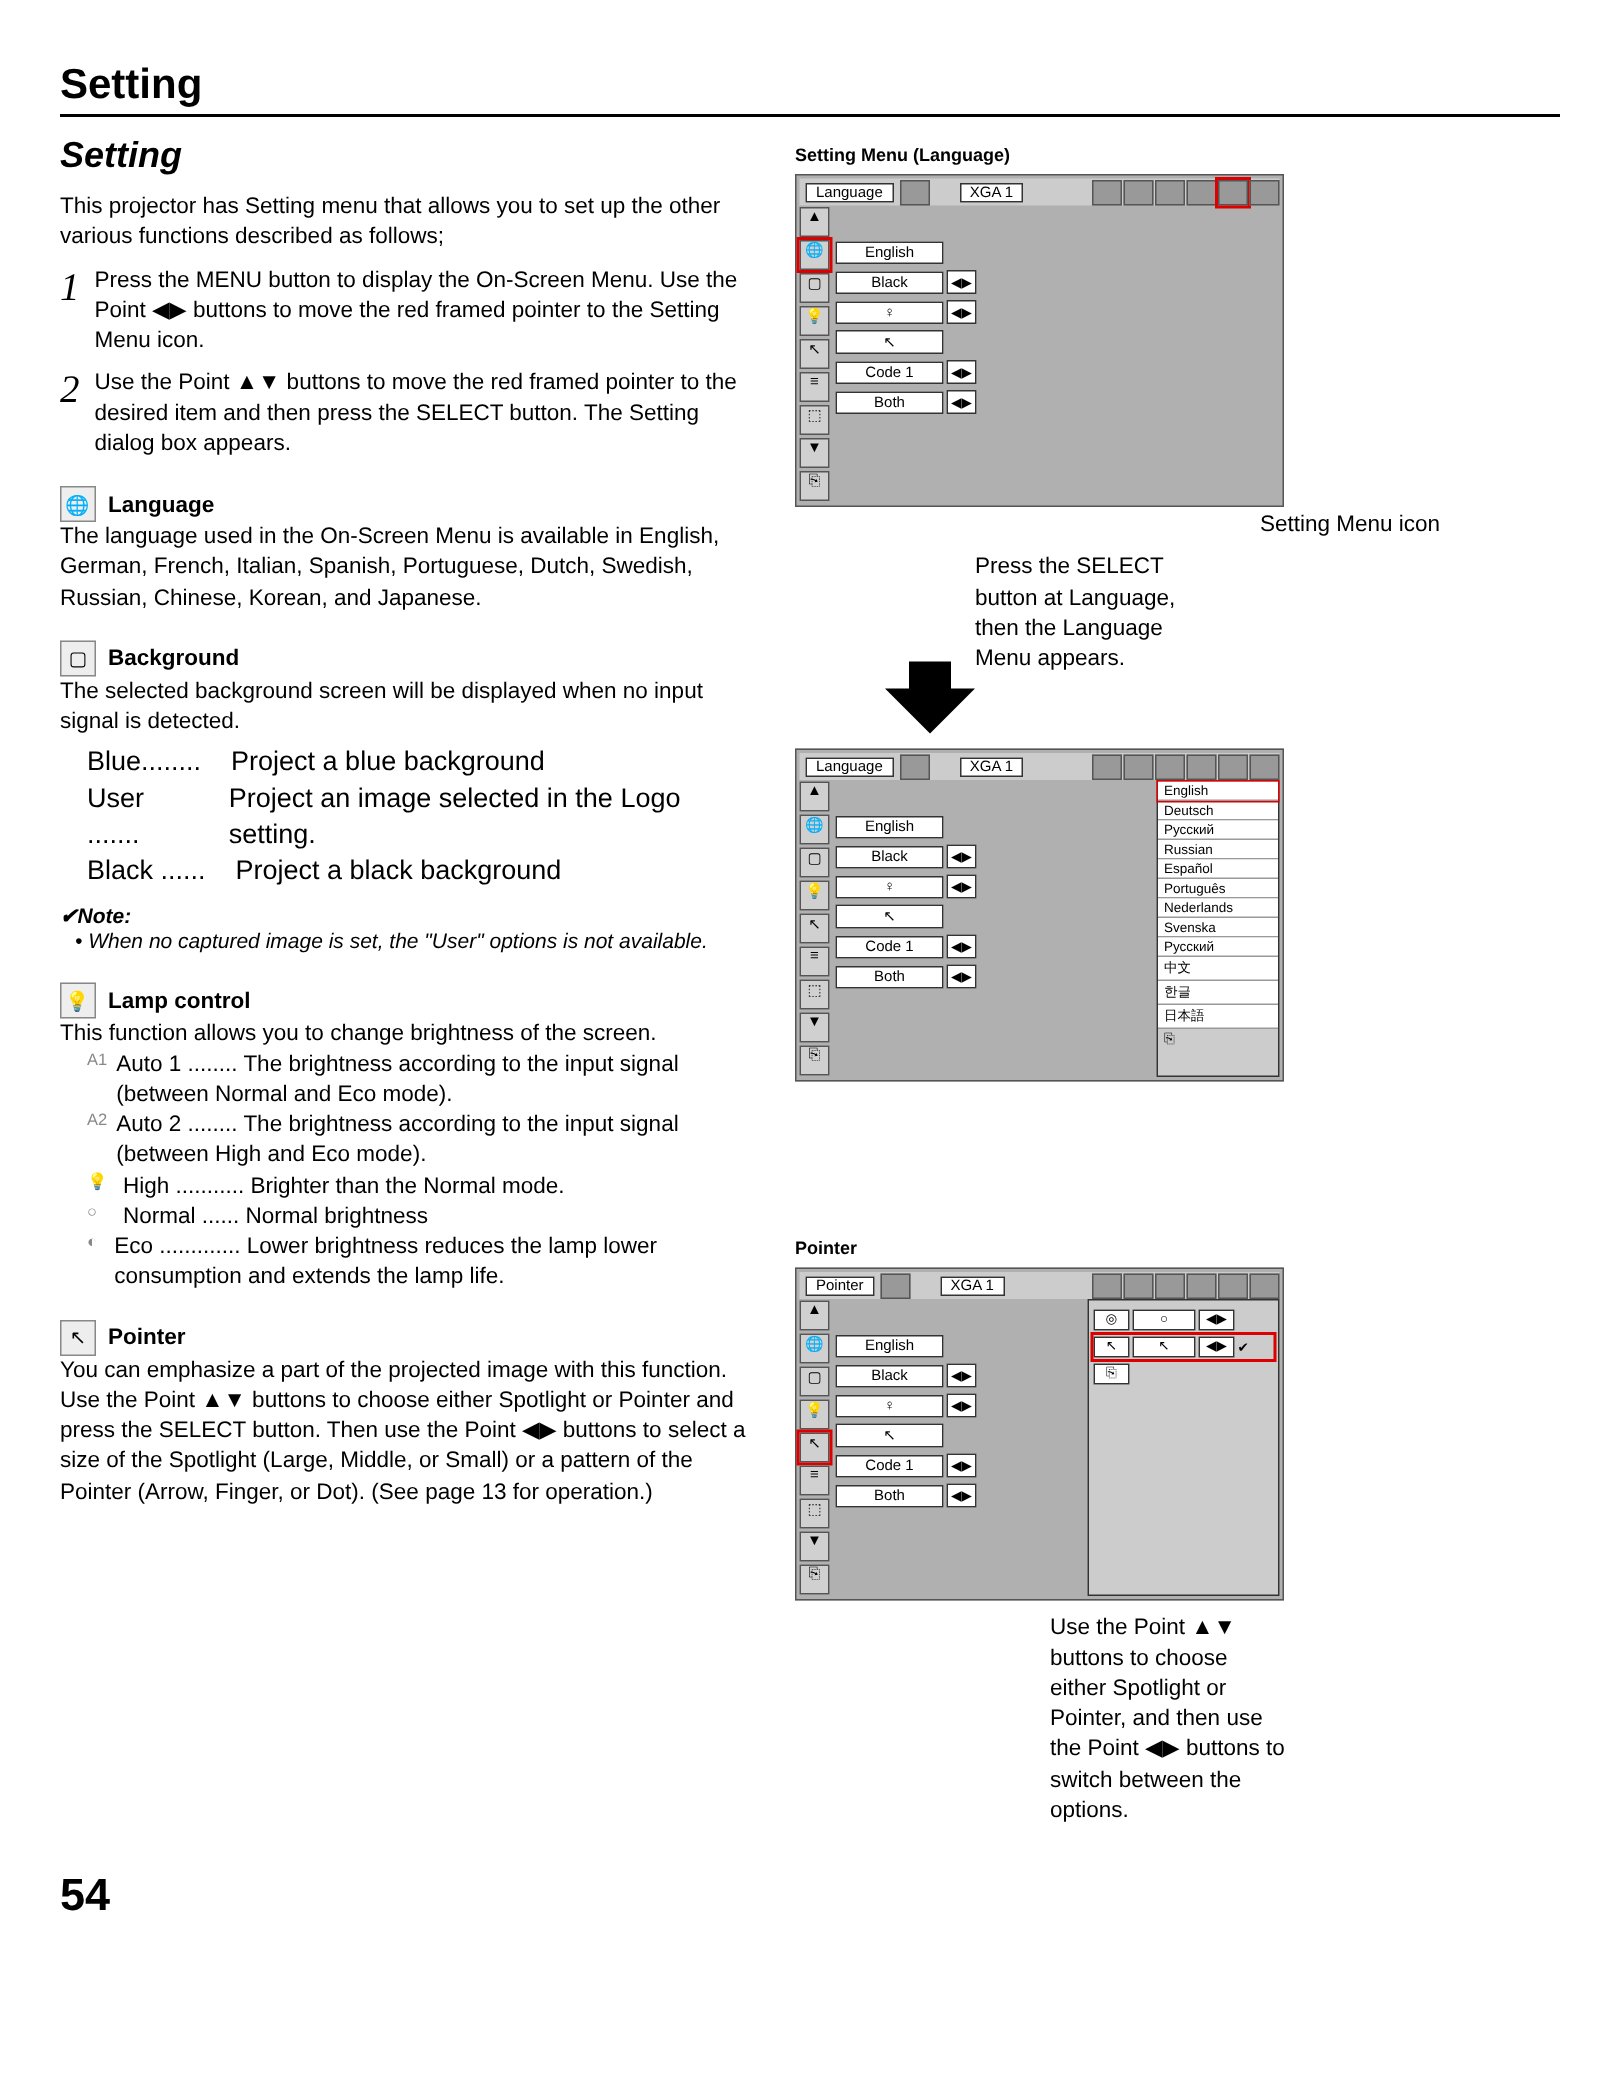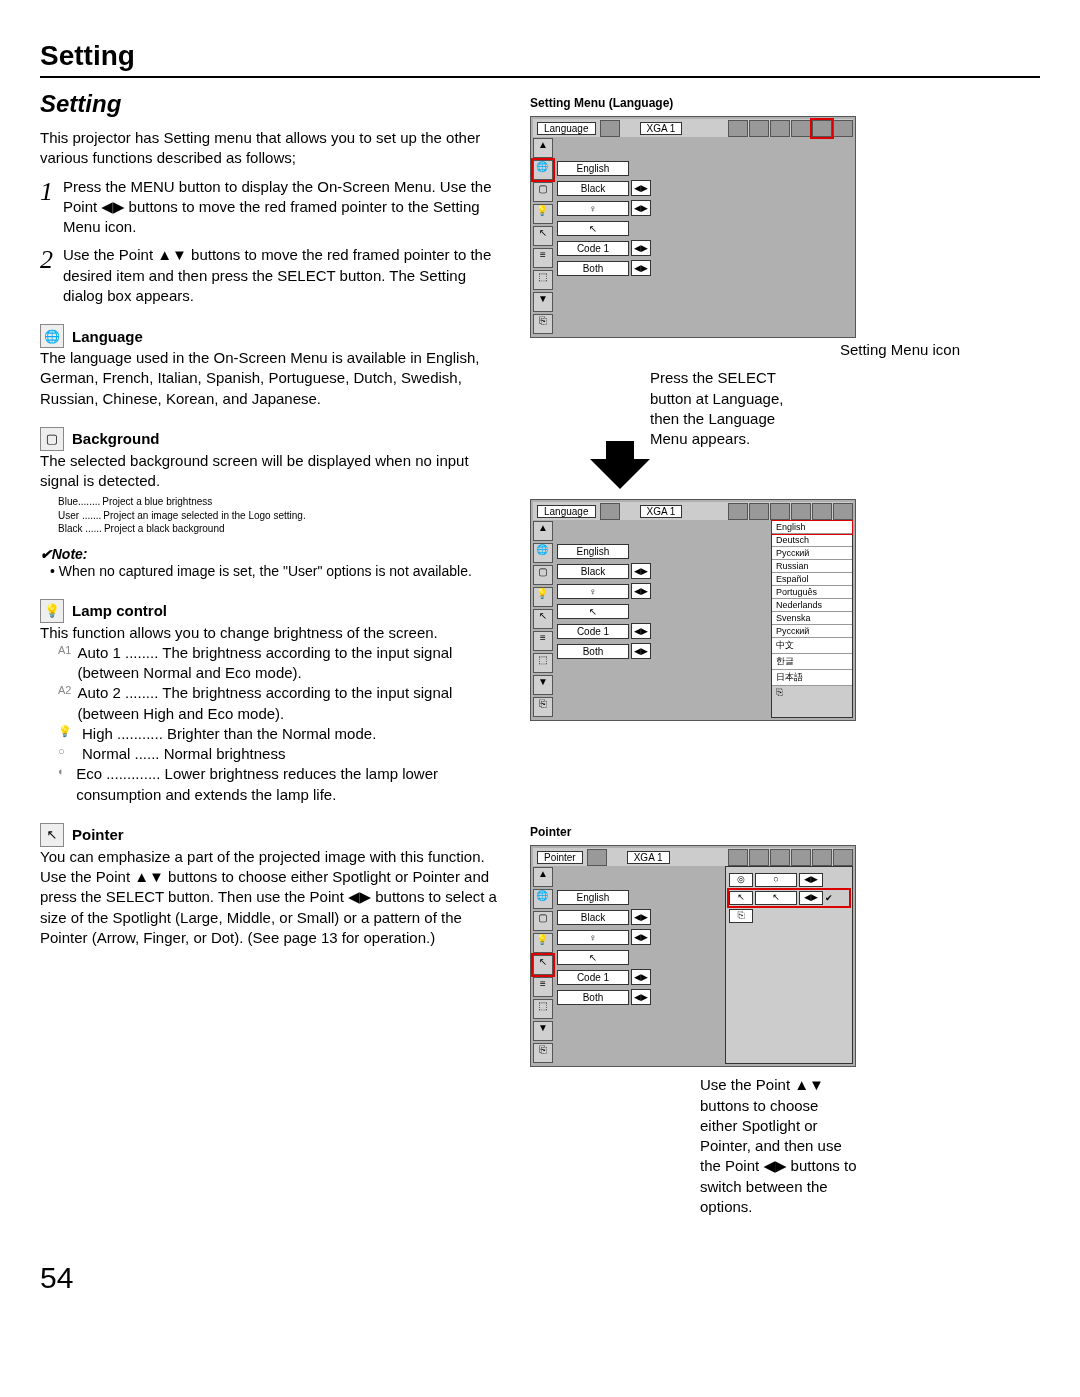--- a/index.html
+++ b/index.html
@@ -76,30 +76,31 @@
     font-weight: bold;
     font-size: 15px;
   }
   .note-head {
     font-weight: bold;
     font-style: italic;
     font-size: 14px;
     margin-top: 10px;
   }
   .note-body {
+    font-style: italic;
     font-size: 14px;
     margin-left: 10px;
   }
   .deflist {
     margin: 4px 0 4px 18px;
   }
   .defrow {
     display: flex;
-    gap: 2px;
-    font-size: 10px;
+    gap: 20px;
+    font-size: 18px;
     line-height: 1.35;
   }
   .lamp-item {
     display: flex;
     gap: 6px;
     font-size: 15px;
     margin-left: 18px;
     line-height: 1.35;
   }
   .lamp-icon {
@@ -209,22 +210,22 @@
   }
   .big-arrow::before{
     content:"";
     position:absolute;
     top:-48px; left:-14px;
     width:28px; height:20px;
     background:#000;
   }
   .pagenum {
     font-size: 30px;
-    font-weight: normal;
-    margin-top: 44px;
+    font-weight: bold;
+    margin-top: 30px;
   }
   .pointer-sub {
     background:#ccc; border:1px solid #333; width:120px; padding:3px; margin-left:4px;
   }
   .psubrow { display:flex; gap:2px; height:16px; margin:2px 0; align-items:center;}
   .psub-cell { background:#fff; border:1px solid #333; width:22px; height:12px; font-size:9px; text-align:center;}
 </style>
 </head>
 <body>
 
@@ -254,21 +255,21 @@
       <div class="paratext">The language used in the On-Screen Menu is available in English, German, French, Italian, Spanish, Portuguese, Dutch, Swedish, Russian, Chinese, Korean, and Japanese.</div>
 
       <div class="section-title-row">
         <div class="icon-box">▢</div>
         <div class="section-title">Background</div>
       </div>
       <div class="paratext">The selected background screen will be displayed when no input signal is detected.</div>
       <div class="deflist">
         <div class="defrow">
             <span>Blue........</span>
-            <span>Project a blue brightness</span>
+            <span>Project a blue background</span>
           </div>
         <div class="defrow">
             <span>User .......</span>
             <span>Project an image selected in the Logo setting.</span>
           </div>
         <div class="defrow">
             <span>Black ......</span>
             <span>Project a black background</span>
           </div>
       </div>

